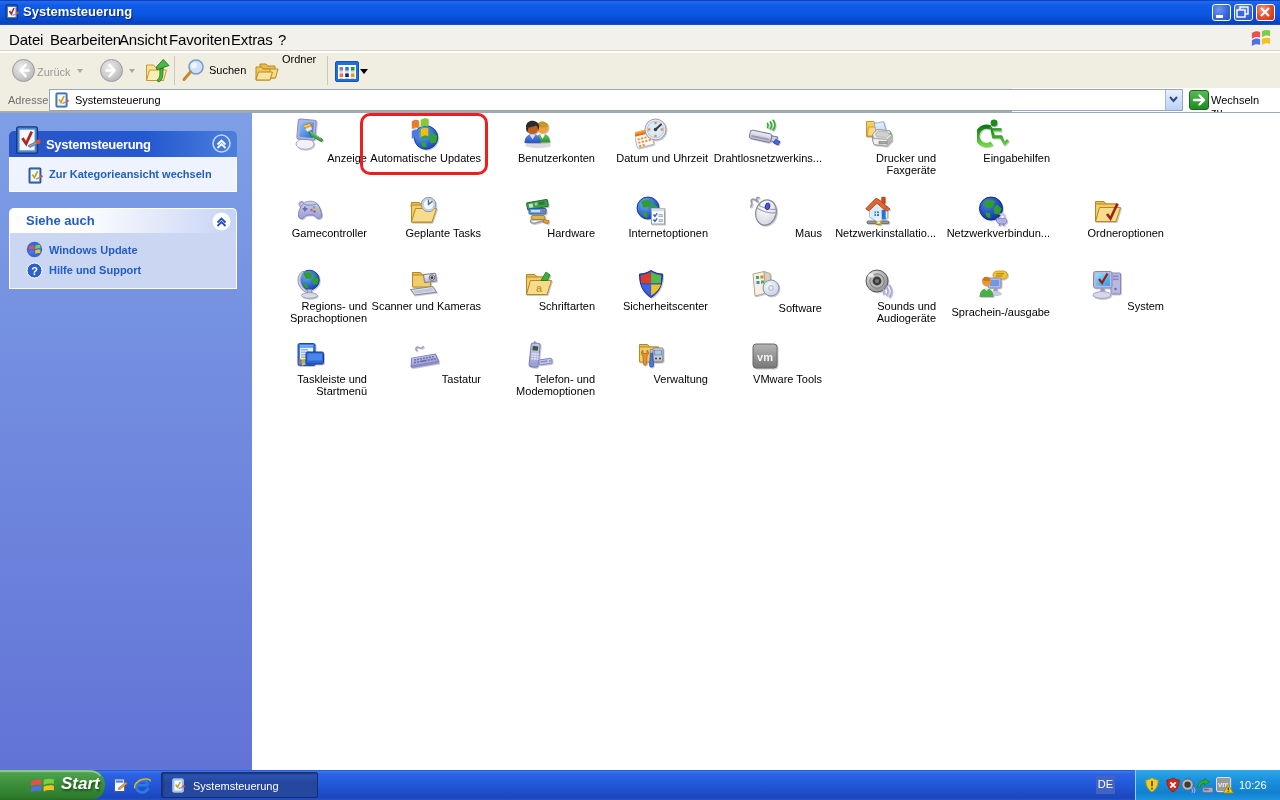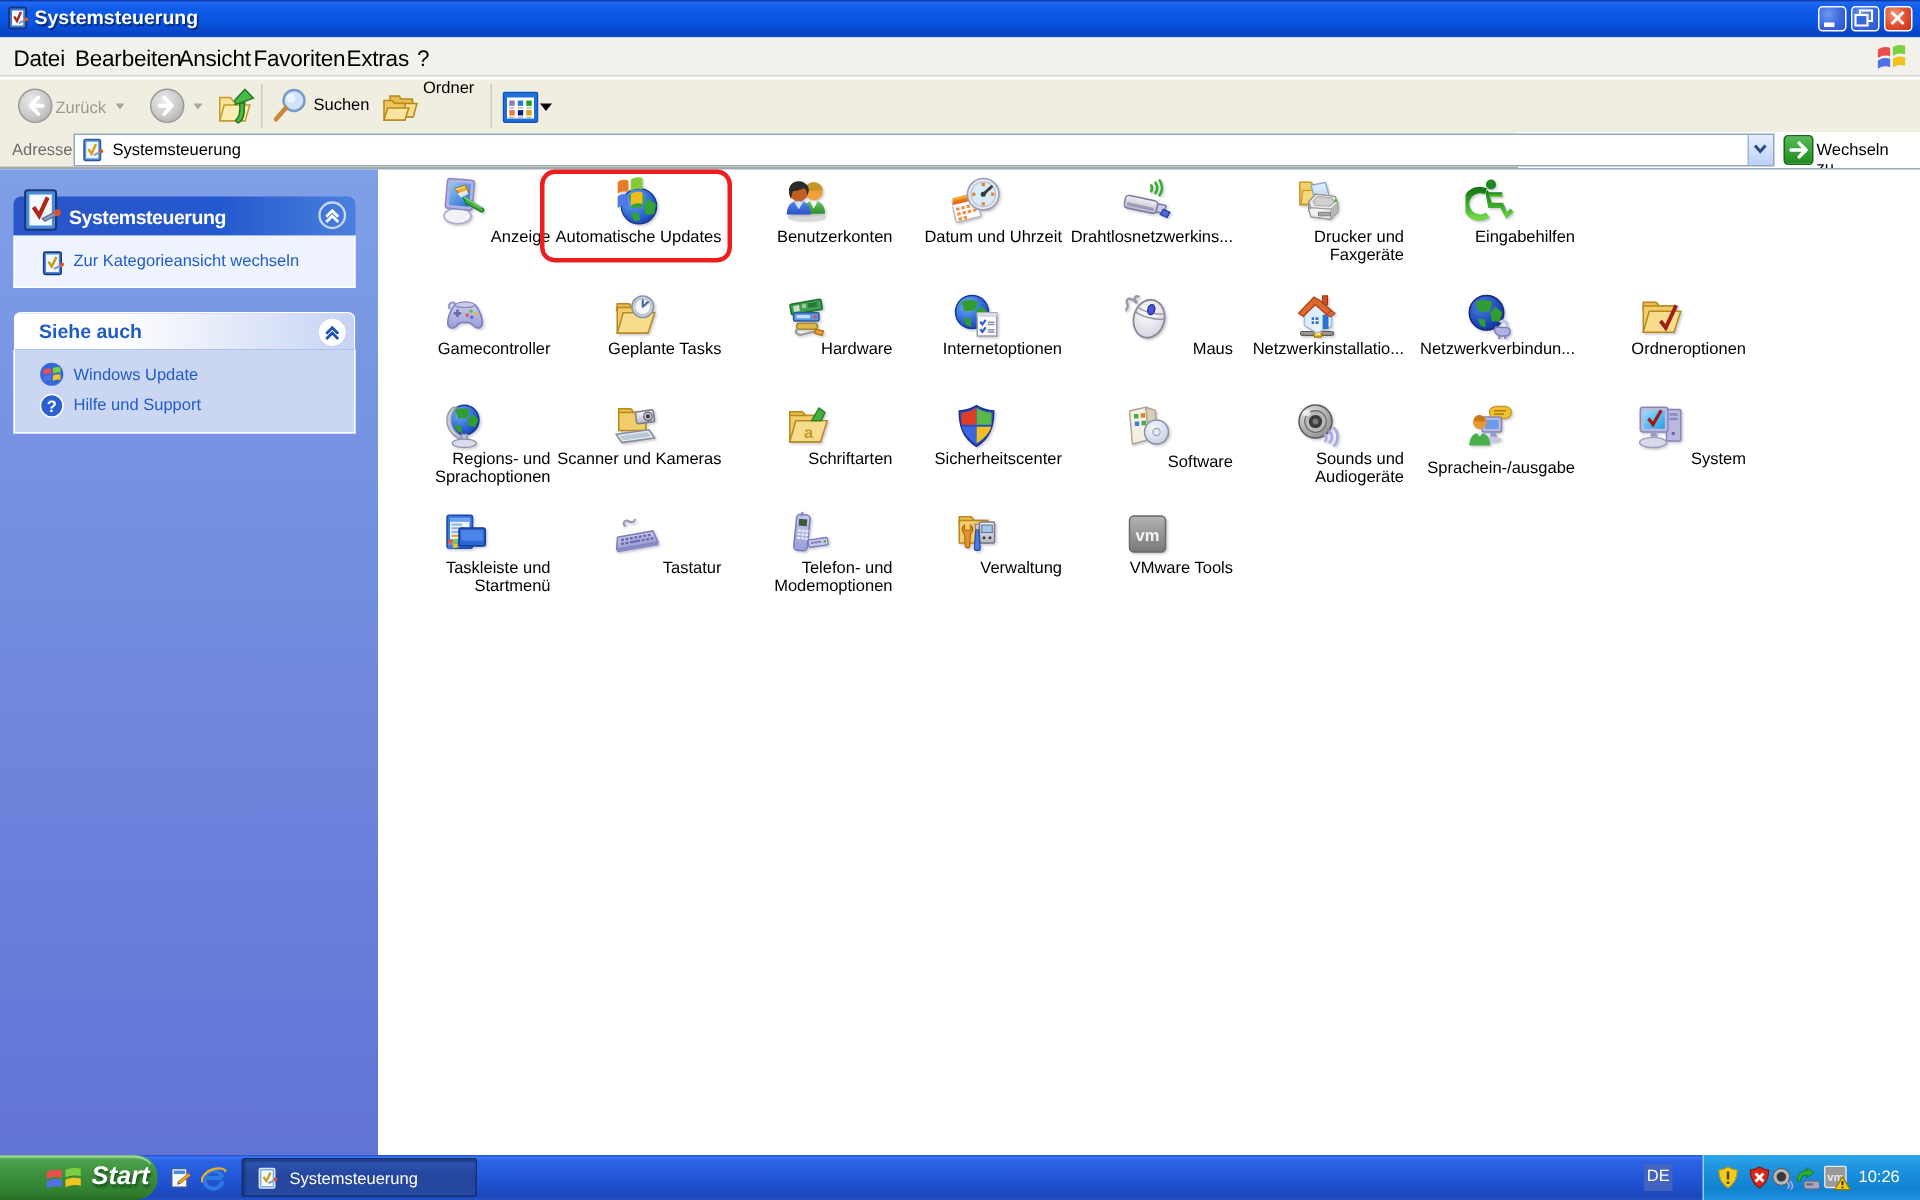--- a/index.html
+++ b/index.html
@@ -28,21 +28,21 @@
 #mainarea{position:absolute;left:0;top:112px;width:1280px;height:658px;background:#fff;border-top:1px solid #9aa8bb;}
 #sidebar{position:absolute;left:0;top:0;width:252px;height:657px;background:linear-gradient(#7e9fe6,#6273d6);}
 #p1head{position:absolute;left:9px;top:18px;width:228px;height:26px;border-radius:5px 5px 0 0;
 background:linear-gradient(90deg,#2a55c8,#2458cf 60%,#4a80dc);}
 #p1head span{position:absolute;left:37px;top:6px;color:#fff;font-weight:bold;font-size:13px;letter-spacing:-0.3px;}
 #p1body{position:absolute;left:9px;top:44px;width:228px;height:35px;background:#eef3fd;border:1px solid #fff;border-top:none;}
 #p2head{position:absolute;left:9px;top:95px;width:228px;height:25px;border-radius:5px 5px 0 0;
 background:linear-gradient(90deg,#ffffff,#ffffff 30%,#c6d3f4);border:1px solid #fff;border-bottom:none;}
 #p2head span{position:absolute;left:16px;top:4px;color:#215dc6;font-weight:bold;font-size:13px;}
 #p2body{position:absolute;left:9px;top:120px;width:228px;height:56px;background:#cbd6f3;border:1px solid #fff;border-top:none;}
-.slink{color:#215dc6;font-size:11px;position:absolute;white-space:nowrap;}
+.slink{color:#215dc6;font-size:11px;position:absolute;white-space:nowrap;font-weight:bold;}
 #content{position:absolute;left:252px;top:1px;width:1028px;height:657px;background:#fff;}
 .item{position:absolute;width:114px;text-align:center;}
 .item .ic{display:block;margin:0 auto;width:32px;height:32px;filter:drop-shadow(1px 1.5px 0.7px rgba(60,60,90,0.28));}
 .item .lbl{display:block;font-size:11px;line-height:11.5px;color:#000;text-align:right;}
 #redbox{position:absolute;left:360px;top:113px;width:128px;height:62px;border:3px solid #ee1e1e;border-radius:10px;}
 #taskbar{position:absolute;left:0;top:770px;width:1280px;height:30px;
 background:linear-gradient(#1e50cc 0%,#3a74f0 5%,#2b63e4 14%,#2458da 45%,#1e4cc8 78%,#1c46ba 92%,#2253c6 100%);}
 #taskbtn{position:absolute;left:161px;top:2px;width:157px;height:26px;background:linear-gradient(#3058b8,#24469e 40%,#26489e);border:1px solid #16306e;border-radius:2px;box-shadow:inset 1px 1px 2px #1a3070;}
 #taskbtn span{position:absolute;left:31px;top:7px;color:#fff;font-size:11px;}
 #tray{position:absolute;left:1135px;top:0;width:145px;height:30px;

